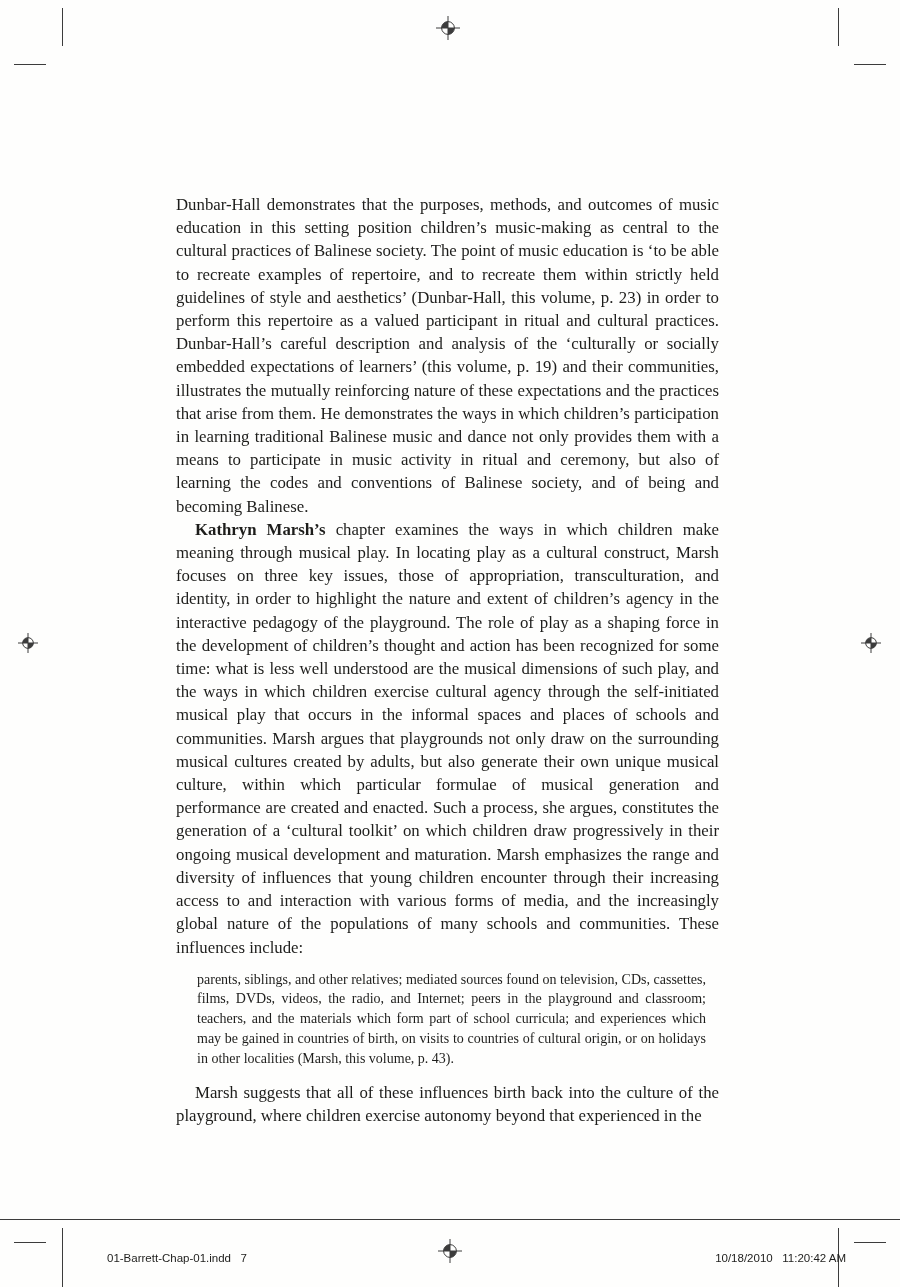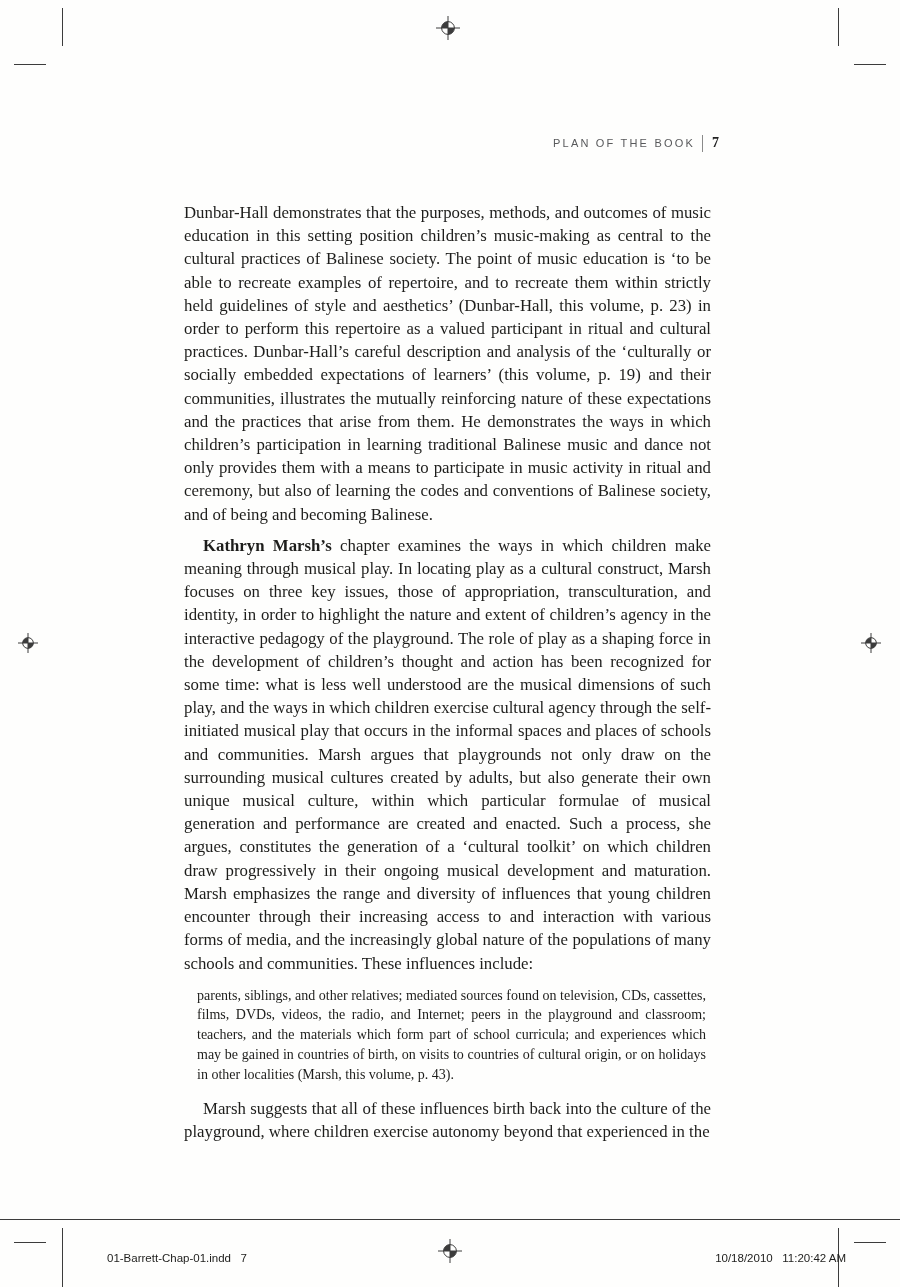--- a/index.html
+++ b/index.html
@@ -51,21 +51,21 @@
   
   .text-column {
     position: absolute;
     top: 193px;
     left: 176px;
     width: 543px;
     font-size: 16.8px;
     line-height: 23.2px;
     text-align: justify;
   }
-  .text-column p { margin: 8px; }
+  .text-column p { margin: 0; }
   .text-column p.indent { text-indent: 19px; }
   .text-column .lead-bold { font-weight: bold; }
   blockquote {
     margin: 11px 13px 13px 21px;
     font-size: 14px;
     line-height: 19.7px;
     text-align: justify;
   }
   
   .footer-rule { position: absolute; top: 1219px; left: 0; width: 900px; height: 1px; background: #3c3c3c; }
@@ -111,25 +111,20 @@
   <span class="regmark" style="left:871px; top:643px;">
     <svg width="20" height="20" viewBox="-12 -12 24 24">
       <line x1="-12" y1="0" x2="12" y2="0" stroke="#3c3c3c" stroke-width="1.2"></line>
       <line x1="0" y1="-12" x2="0" y2="12" stroke="#3c3c3c" stroke-width="1.2"></line>
       <circle cx="0" cy="0" r="6.4" fill="none" stroke="#3c3c3c" stroke-width="1.2"></circle>
       <path d="M0,0 L6.4,0 A6.4,6.4 0 0 1 0,6.4 Z" fill="#3c3c3c"></path>
       <path d="M0,0 L-6.4,0 A6.4,6.4 0 0 1 0,-6.4 Z" fill="#3c3c3c"></path>
     </svg>
   </span>
 
-  <div class="running-header">
-    <span class="title">PLAN OF THE BOOK</span>
-    <span class="divider"></span>
-    <span class="pagenum">7</span>
-  </div>
 
   <div class="text-column">
     <p>Dunbar-Hall demonstrates that the purposes, methods, and outcomes of music education in this setting position children’s music-making as central to the cultural practices of Balinese society. The point of music education is ‘to be able to recreate examples of repertoire, and to recreate them within strictly held guidelines of style and aesthetics’ (Dunbar-Hall, this volume, p. 23) in order to perform this repertoire as a valued participant in ritual and cultural practices. Dunbar-Hall’s careful description and analysis of the ‘culturally or socially embedded expectations of learners’ (this volume, p. 19) and their communities, illustrates the mutually reinforcing nature of these expectations and the practices that arise from them. He demonstrates the ways in which children’s participation in learning traditional Balinese music and dance not only provides them with a means to participate in music activity in ritual and ceremony, but also of learning the codes and conventions of Balinese society, and of being and becoming Balinese.</p>
     <p class="indent"><span class="lead-bold">Kathryn Marsh’s</span><span> chapter examines the ways in which children make meaning through musical play. In locating play as a cultural construct, Marsh focuses on three key issues, those of appropriation, transculturation, and identity, in order to highlight the nature and extent of children’s agency in the interactive pedagogy of the playground. The role of play as a shaping force in the development of children’s thought and action has been recognized for some time: what is less well understood are the musical dimensions of such play, and the ways in which children exercise cultural agency through the self-initiated musical play that occurs in the informal spaces and places of schools and communities. Marsh argues that playgrounds not only draw on the surrounding musical cultures created by adults, but also generate their own unique musical culture, within which particular formulae of musical generation and performance are created and enacted. Such a process, she argues, constitutes the generation of a ‘cultural toolkit’ on which children draw progressively in their ongoing musical development and maturation. Marsh emphasizes the range and diversity of influences that young children encounter through their increasing access to and interaction with various forms of media, and the increasingly global nature of the populations of many schools and communities. These influences include:</span></p>
     <blockquote>parents, siblings, and other relatives; mediated sources found on television, CDs, cassettes, films, DVDs, videos, the radio, and Internet; peers in the playground and classroom; teachers, and the materials which form part of school curricula; and experiences which may be gained in countries of birth, on visits to countries of cultural origin, or on holidays in other localities (Marsh, this volume, p. 43).</blockquote>
     <p class="indent">Marsh suggests that all of these influences birth back into the culture of the playground, where children exercise autonomy beyond that experienced in the</p>
   </div>
 
   <div class="footer-rule"></div>
   <div class="mark-v" style="left:62px; top:1228px; height:59px;"></div>

